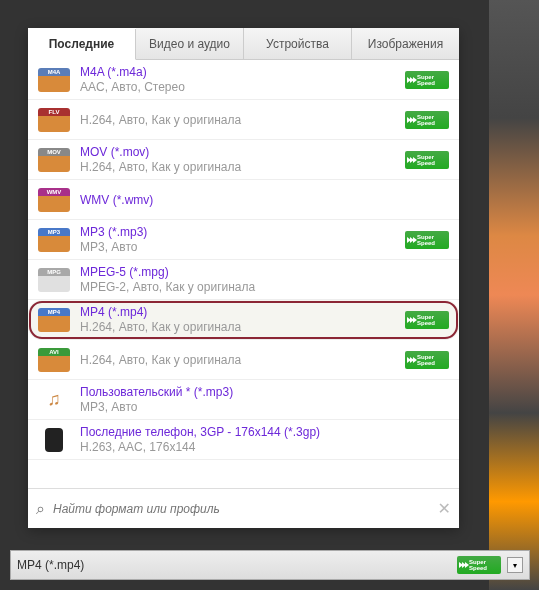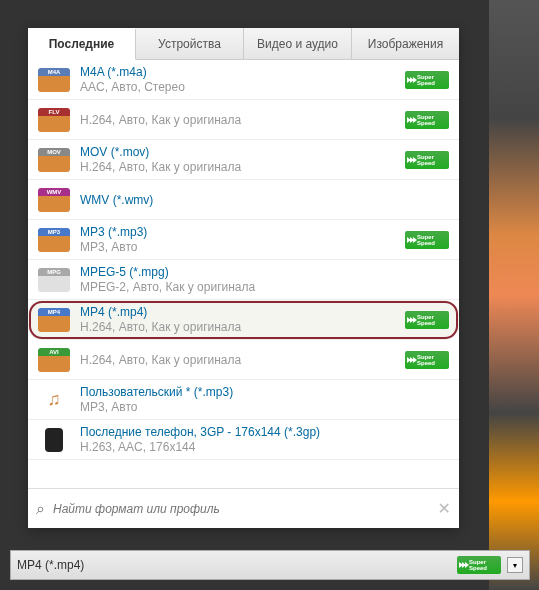--- a/index.html
+++ b/index.html
@@ -10,21 +10,21 @@
 .tab { flex: 1; display: flex; align-items: center; justify-content: center; font-size: 12px; color: #555; background: linear-gradient(#f5f5f5,#e5e5e5); border-right: 1px solid #ccc; cursor: pointer; }
 .tab:last-child { border-right: none; }
 .tab.active { background: #fff; font-weight: bold; color: #333; border-bottom: 1px solid #fff; position: relative; top: 1px; }
 .list { flex: 1; overflow-y: auto; }
 .row { display: flex; align-items: center; height: 40px; padding: 0 10px; border-bottom: 1px solid #eee; cursor: pointer; position: relative; }
 .row.selected { outline: 2px solid #8b2635; outline-offset: -3px; border-radius: 14px; background: #f5f5f0; }
 .icon { width: 32px; height: 24px; margin-right: 10px; border-radius: 3px; display: flex; flex-direction: column; font-size: 6px; font-weight: bold; color: #fff; overflow: hidden; }
 .icon-top { height: 8px; display: flex; align-items: center; justify-content: center; }
 .icon-bot { flex: 1; display: flex; align-items: center; justify-content: center; }
 .txt { flex: 1; }
-.title { font-size: 12px; color: #0369a1; }
+.title { font-size: 12px; color: #6d28d9; }
 .sub { font-size: 12px; color: #999; margin-top: 1px; }
 .badge { width: 44px; height: 18px; background: linear-gradient(#4a4,#2a2); border-radius: 2px; display: flex; align-items: center; padding: 0 2px; gap: 1px; }
 .badge-arrows { display: flex; }
 .arrow { width: 0; height: 0; border-left: 4px solid #fff; border-top: 3px solid transparent; border-bottom: 3px solid transparent; margin-right: -1px; }
 .badge-txt { font-size: 6px; color: #fff; line-height: 6px; font-weight: bold; }
 .searchbar { display: flex; align-items: center; height: 40px; border-top: 1px solid #ddd; padding: 0 8px; gap: 8px; }
 .search-icon { font-size: 16px; color: #777; }
 .search-input { flex: 1; border: none; outline: none; font-size: 12px; color: #aaa; font-style: italic; }
 .clear { font-size: 16px; color: #bbb; cursor: pointer; }
 .bottom { position: absolute; left: 10px; bottom: 10px; width: 520px; height: 30px; background: linear-gradient(#eee,#ddd); border: 1px solid #aaa; display: flex; align-items: center; padding: 0 6px; }
@@ -32,22 +32,22 @@
 .bottom-dd { width: 16px; height: 16px; border: 1px solid #999; background: #f5f5f5; display: flex; align-items: center; justify-content: center; font-size: 8px; cursor: pointer; margin-left: 6px; }
 </style>
 </head>
 <body>
 
 <div class="backdrop"></div>
 
 <div class="panel">
   <div class="tabs" id="tabs">
       <div class="tab active">Последние</div>
+      <div class="tab">Видео и аудио</div>
       <div class="tab">Устройства</div>
-      <div class="tab">Видео и аудио</div>
       <div class="tab">Изображения</div>
     </div>
   <div class="list" id="list">
       <div class="row">
         <div class="icon">
           <div class="icon-top" style="background:#5a7db8">M4A</div>
           <div class="icon-bot" style="background:#d88a3a"></div>
         </div>
         <div class="txt">
           <div class="title">M4A (*.m4a)</div>

